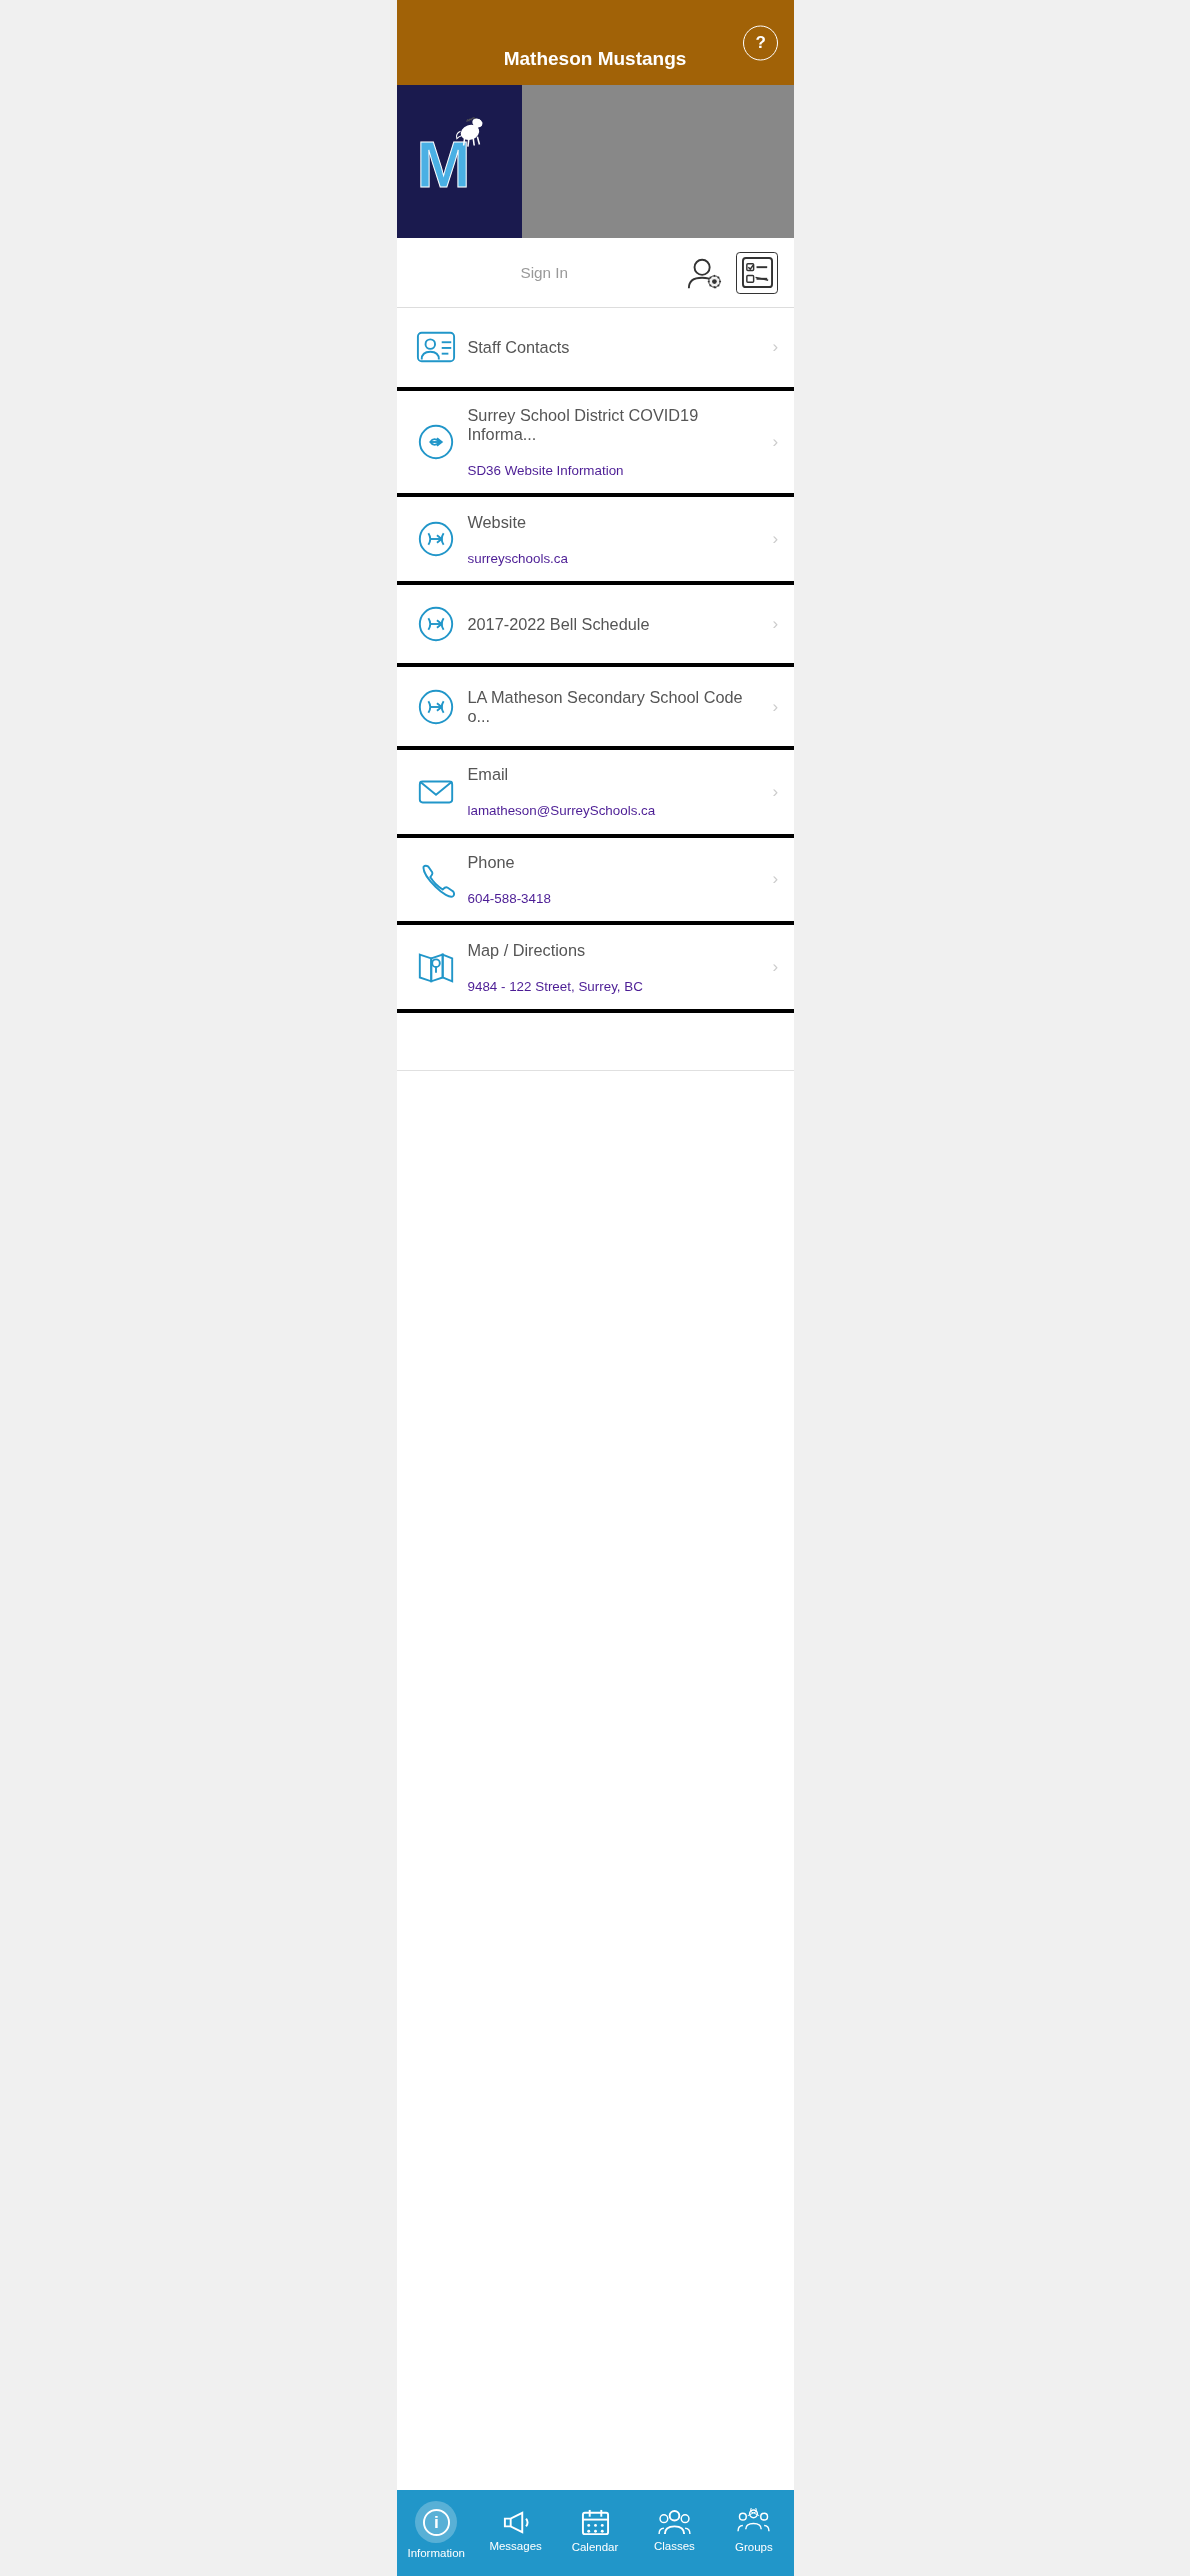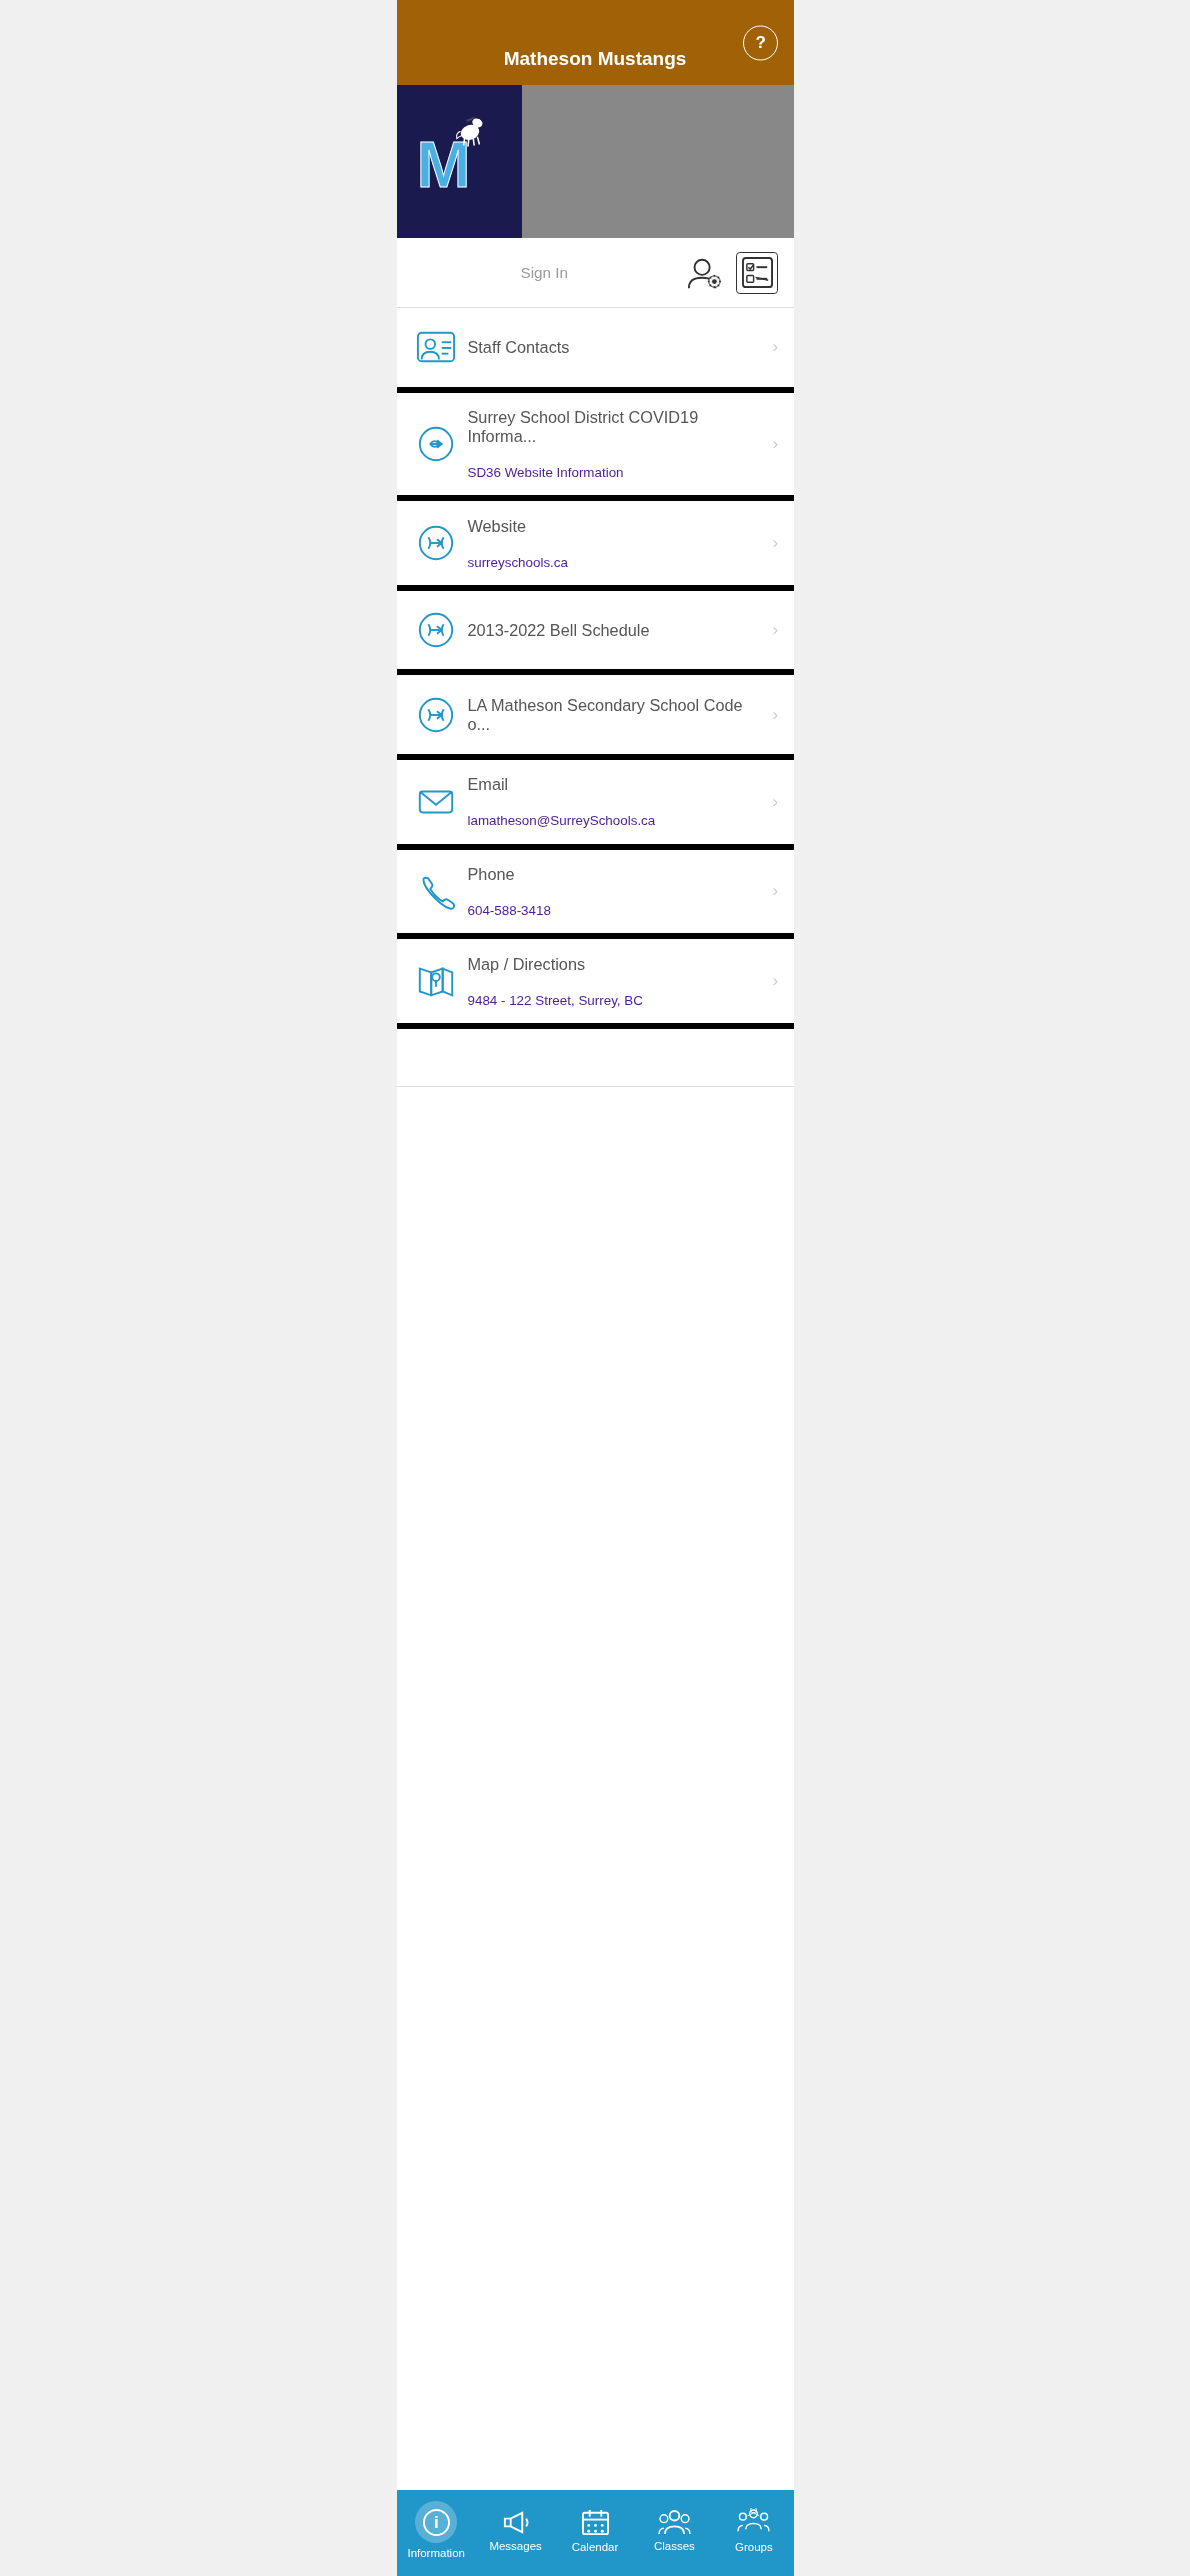--- a/index.html
+++ b/index.html
@@ -120,21 +120,21 @@
 
     
     .list {
       background: white;
       flex: 1;
     }
     .list-item {
       display: flex;
       align-items: center;
       padding: 15.3px;
-      border-bottom: 6px solid #000000;
+      border-bottom: 4px solid #000000;
       cursor: pointer;
       background: white;
     }
     .item-icon {
       width: 48px;
       height: 48px;
       display: flex;
       align-items: center;
       justify-content: center;
       flex-shrink: 0;
@@ -343,21 +343,21 @@
     <div class="item-icon">
       <svg width="40" height="40" viewBox="0 0 42 42" fill="none" xmlns="http://www.w3.org/2000/svg">
         <circle cx="21" cy="21" r="17" stroke="#2196C9" stroke-width="2" fill="none"></circle>
         <polyline points="22,17 27,21 22,25" stroke="#2196C9" stroke-width="2" fill="none"></polyline>
         <line x1="15" y1="21" x2="27" y2="21" stroke="#2196C9" stroke-width="2"></line>
         <path d="M13 15 Q17 21 13 27" stroke="#2196C9" stroke-width="2" fill="none"></path>
         <path d="M29 15 Q25 21 29 27" stroke="#2196C9" stroke-width="2" fill="none"></path>
       </svg>
     </div>
     <div class="item-content">
-      <div class="item-title">2013-2022 Bell Schedule</div>
+      <div class="item-title">2017-2022 Bell Schedule</div>
     </div>
     <span class="item-chevron">›</span>
   </div>
 
   <div class="list-item">
     <div class="item-icon">
       <svg width="40" height="40" viewBox="0 0 42 42" fill="none" xmlns="http://www.w3.org/2000/svg">
         <circle cx="21" cy="21" r="17" stroke="#2196C9" stroke-width="2" fill="none"></circle>
         <polyline points="22,17 27,21 22,25" stroke="#2196C9" stroke-width="2" fill="none"></polyline>
         <line x1="15" y1="21" x2="27" y2="21" stroke="#2196C9" stroke-width="2"></line>

